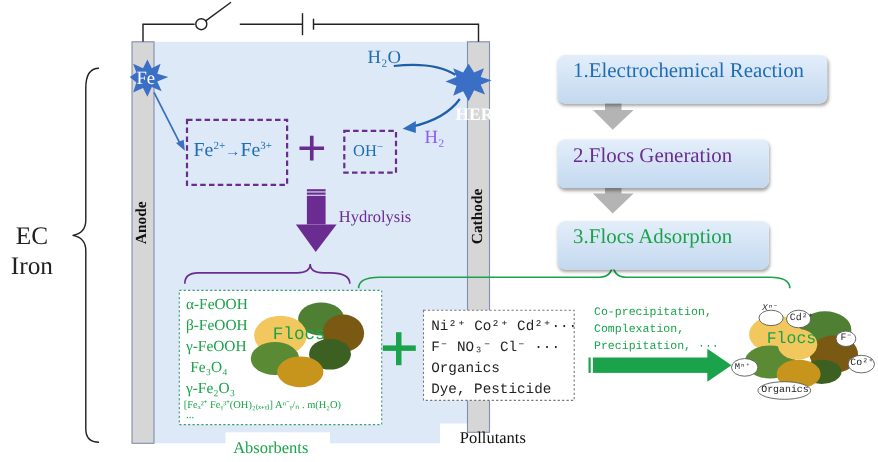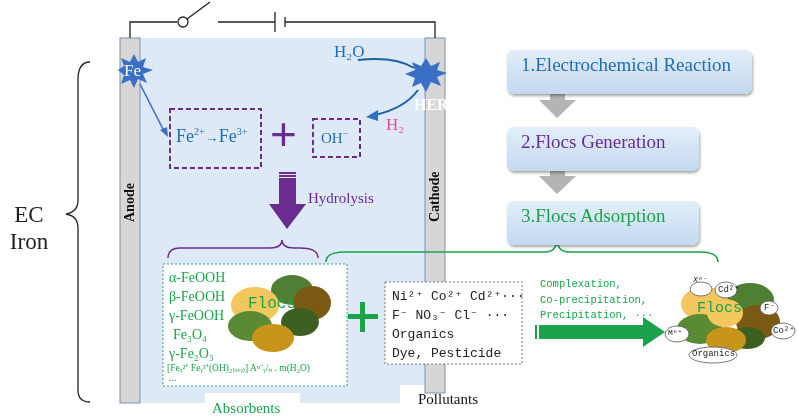--- a/index.html
+++ b/index.html
@@ -135,21 +135,21 @@
   <div>Iron</div>
 </div>
 
 <div class="electrode-label serif" style="left:122px;top:222px;">Anode</div>
 <div class="electrode-label serif" style="left:427px;top:222px;">Cathode</div>
 
 <div class="lbl serif" style="left:124px;top:61px;font-size:17px;color:#fff;">Fe</div>
 <div class="lbl serif" style="left:414px;top:68px;font-size:16px;color:#fff;font-weight:bold;margin-top:28px;">HER</div>
 
 <div class="lbl serif" style="left:334px;top:42px;font-size:17px;color:#1f6db5;">H₂O</div>
-<div class="lbl serif" style="left:386px;top:115px;font-size:17px;color:#ec4899;text-align:center;">H₂</div>
+<div class="lbl serif" style="left:386px;top:115px;font-size:17px;color:#8b5cf6;text-align:center;">H₂</div>
 
 <div class="lbl serif" style="left:176px;top:126px;font-size:18px;color:#1f6db5;">
   <span>Fe</span><sup style="font-size:10px;">2+</sup><span style="font-size:14px;">→</span><span>Fe</span><sup style="font-size:10px;">3+</sup>
 </div>
 
 <div class="lbl" style="left:270px;top:111px;font-size:46px;color:#6a2c91;font-family:'Liberation Sans',sans-serif;line-height:46px;">+</div>
 
 <div class="lbl serif" style="left:321px;top:128px;font-size:15px;color:#1f6db5;">
   <span>OH</span><sup style="font-size:10px;">−</sup>
 </div>
@@ -181,22 +181,22 @@
 
 <div class="lbl mono" style="left:392px;top:287px;font-size:13px;line-height:19px;color:#222;">
   <div>Ni²⁺ Co²⁺ Cd²⁺···</div>
   <div>F⁻  NO₃⁻ Cl⁻ ···</div>
   <div>Organics</div>
   <div>Dye, Pesticide</div>
 </div>
 <div class="lbl serif" style="left:418px;top:391px;font-size:15px;color:#111;text-align:center;">Pollutants</div>
 
 <div class="lbl mono" style="left:540px;top:277px;font-size:10.5px;line-height:15.5px;color:#1aa34a;">
+  <div>Co-precipitation,</div>
   <div>Complexation,</div>
-  <div>Co-precipitation,</div>
   <div>Precipitation, ···</div>
 </div>
 
 <div class="lbl mono" style="left:697px;top:300px;font-size:15px;color:#1aa34a;">Flocs</div>
 <div class="lbl mono" style="left:693px;top:275px;font-size:8px;color:#222;font-style:italic;">Xⁿ⁻</div>
 <div class="lbl mono" style="left:718px;top:284px;font-size:9px;color:#222;">Cd²⁺</div>
 <div class="lbl mono" style="left:764px;top:302px;font-size:9px;color:#222;">F⁻</div>
 <div class="lbl mono" style="left:773px;top:325px;font-size:9px;color:#222;">Co²⁺</div>
 <div class="lbl mono" style="left:668px;top:328px;font-size:8px;color:#222;">Mⁿ⁺</div>
 <div class="lbl mono" style="left:692px;top:349px;font-size:9px;color:#222;">Organics</div>

